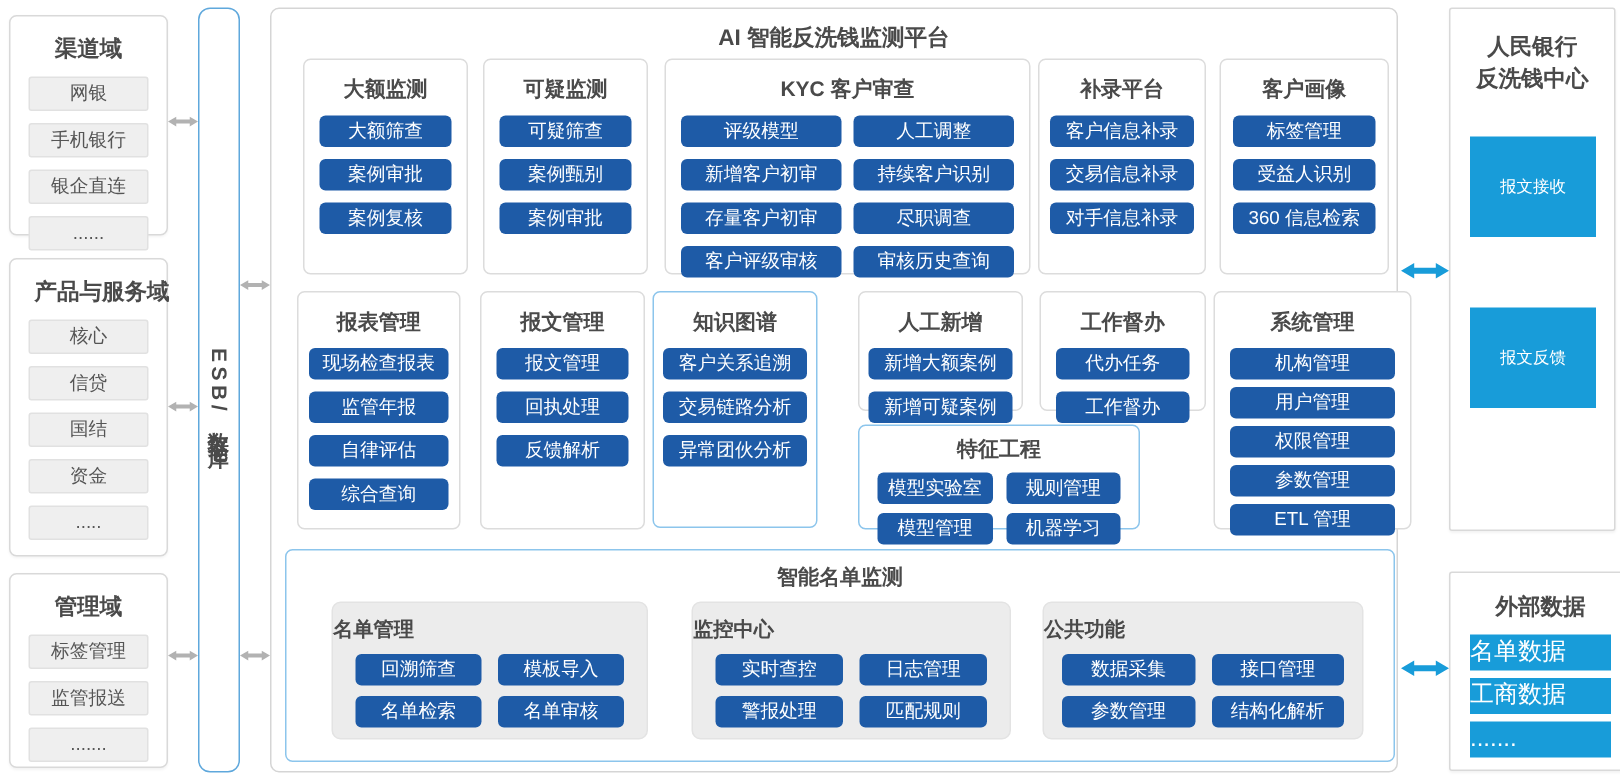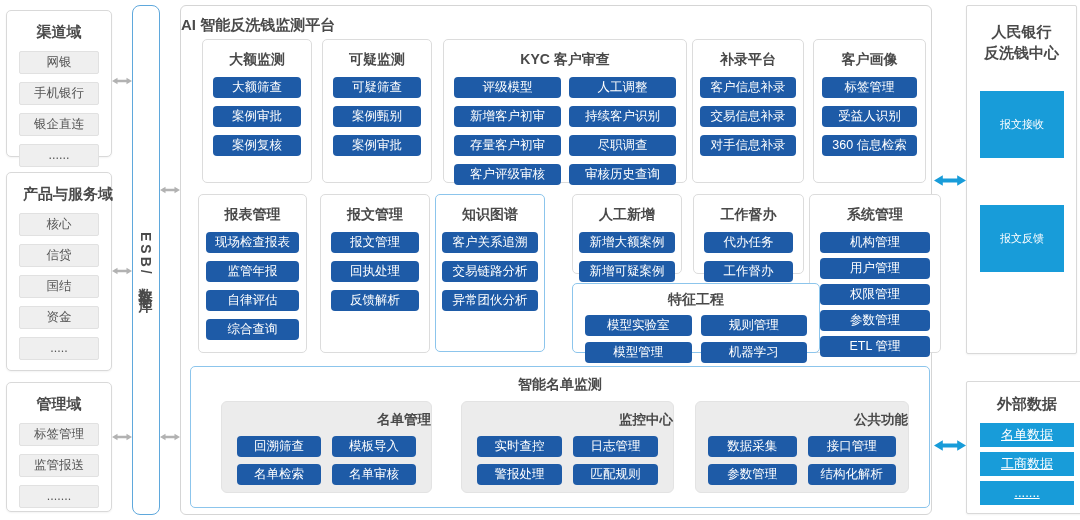--- a/index.html
+++ b/index.html
@@ -32,21 +32,21 @@
   .esb-label{
     writing-mode:vertical-lr;text-orientation:mixed;font-weight:bold;
     font-size:14px;letter-spacing:3px;color:#4a4a4a;
   }
   
   .platform{
     position:absolute;left:180px;top:5px;width:752px;height:510px;background:#fff;
     border:1px solid #d5d5d5;border-radius:6px;box-sizing:border-box;
   }
   .platform-title{
-    position:absolute;top:10px;left:0;width:100%;text-align:left;
+    position:absolute;top:10px;left:0;width:100%;text-align:center;
     font-weight:bold;font-size:15px;color:#4a4a4a;
   }
   .module{
     position:absolute;background:#fff;border:1px solid #dcdcdc;border-radius:5px;
     box-sizing:border-box;
   }
   .module.blue{border-color:#8cc5ec;}
   .module-title{
     text-align:center;font-weight:bold;font-size:14px;color:#4a4a4a;
     margin:11px 4px 8px;white-space:nowrap;
@@ -59,32 +59,32 @@
   .btn{
     background:#1e5ba7;color:#fff;font-size:12.5px;text-align:center;
     border-radius:4px;padding:3px 1px;line-height:15px;white-space:nowrap;
   }
   
   .sub-panel{
     position:absolute;top:34px;height:92px;background:#ececec;border:1px solid #e3e3e3;
     border-radius:6px;box-sizing:border-box;
   }
   .sub-title{
-    text-align:right;font-weight:bold;font-size:13.5px;color:#4a4a4a;margin:9px 0 7px;
+    text-align:left;font-weight:bold;font-size:13.5px;color:#4a4a4a;margin:9px 0 7px;
   }
   .sub-items{display:grid;grid-template-columns:1fr 1fr;gap:7px 11px;padding:0 15px;}
   
   .cyan-block{
     position:absolute;left:13px;width:84px;height:67px;background:#189cd9;color:#fff;
     font-size:11px;display:flex;align-items:center;justify-content:center;white-space:nowrap;
   }
   .cyan-items{display:flex;flex-direction:column;gap:5px;padding:0 13px;margin-top:9px;}
   .cyan-item{
-    background:#189cd9;color:#fff;font-size:13px;text-align:center;
-    padding:5px 0;line-height:14px;white-space:nowrap;text-decoration:underline;
+    background:#189cd9;color:#fff;font-size:16px;text-align:left;
+    padding:5px 0;line-height:14px;white-space:nowrap;
   }
   .pboc-title{
     text-align:center;font-weight:bold;font-size:15px;line-height:21px;
     margin-top:15px;color:#4a4a4a;
   }
   
   .arrow{position:absolute;}
   .arrow.gray path{fill:#b2b2b2;}
   .arrow.cyan path{fill:#189cd9;}
 </style>
@@ -226,21 +226,21 @@
     <div class="module-title">系统管理</div>
     <div class="module-items compact">
         <div class="btn">机构管理</div>
         <div class="btn">用户管理</div>
         <div class="btn">权限管理</div>
         <div class="btn">参数管理</div>
         <div class="btn">ETL 管理</div>
       </div>
   </div>
 
-  <div class="module blue" style="left:391px;top:277px;width:248px;height:70px">
+  <div class="module blue" style="left:391px;top:277px;width:188px;height:70px">
     <div class="module-title tight">特征工程</div>
     <div class="module-items cols2 compact" style="padding:0 12px">
         <div class="btn">模型实验室</div>
         <div class="btn">规则管理</div>
         <div class="btn">模型管理</div>
         <div class="btn">机器学习</div>
       </div>
   </div>
 
   <div class="module blue" style="left:9px;top:360px;width:740px;height:142px">

